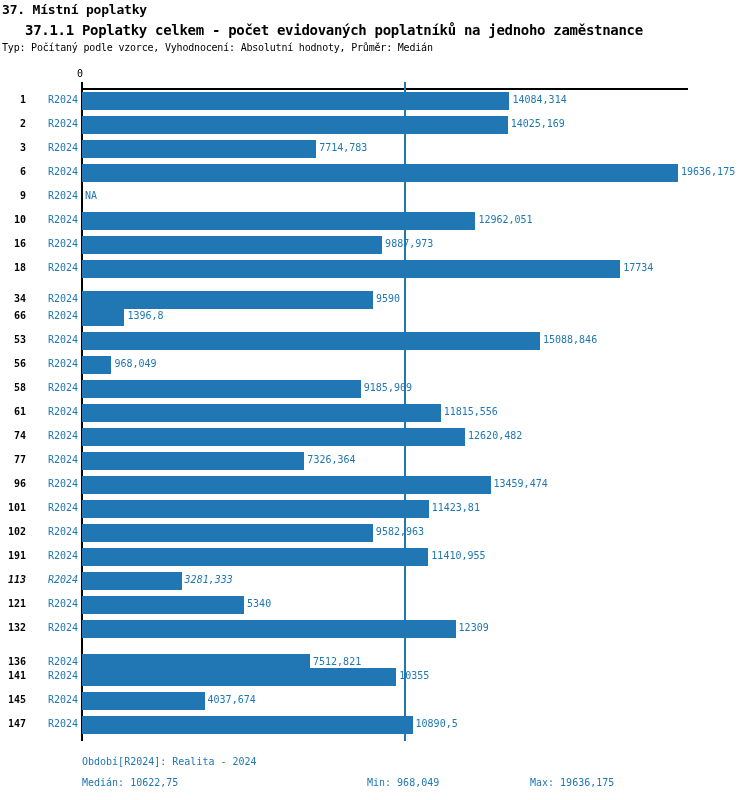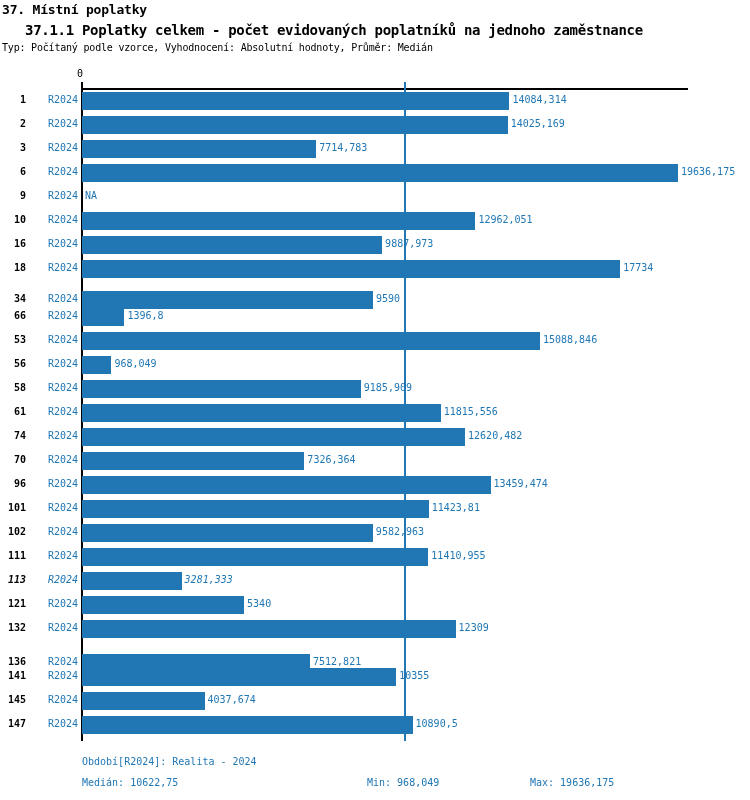--- a/index.html
+++ b/index.html
@@ -266,21 +266,21 @@
         <div class="bar" style="width: 358.627px;"></div>
         <div class="bar-value" style="left: 443.627px;">11815,556</div>
       </div>
       <div class="row" style="top: 425px;">
         <div class="row-index">74</div>
         <div class="row-period">R2024</div>
         <div class="bar" style="width: 383.059px;"></div>
         <div class="bar-value" style="left: 468.059px;">12620,482</div>
       </div>
       <div class="row" style="top: 449px;">
-        <div class="row-index">70</div>
+        <div class="row-index">77</div>
         <div class="row-period">R2024</div>
         <div class="bar" style="width: 222.371px;"></div>
         <div class="bar-value" style="left: 307.371px;">7326,364</div>
       </div>
       <div class="row" style="top: 473px;">
         <div class="row-index">96</div>
         <div class="row-period">R2024</div>
         <div class="bar" style="width: 408.524px;"></div>
         <div class="bar-value" style="left: 493.524px;">13459,474</div>
       </div>
@@ -290,21 +290,21 @@
         <div class="bar" style="width: 346.737px;"></div>
         <div class="bar-value" style="left: 431.737px;">11423,81</div>
       </div>
       <div class="row" style="top: 521px;">
         <div class="row-index">102</div>
         <div class="row-period">R2024</div>
         <div class="bar" style="width: 290.863px;"></div>
         <div class="bar-value" style="left: 375.863px;">9582,963</div>
       </div>
       <div class="row" style="top: 545px;">
-        <div class="row-index">111</div>
+        <div class="row-index">191</div>
         <div class="row-period">R2024</div>
         <div class="bar" style="width: 346.347px;"></div>
         <div class="bar-value" style="left: 431.347px;">11410,955</div>
       </div>
       <div class="row" style="top: 569px; font-style: italic;">
         <div class="row-index">113</div>
         <div class="row-period">R2024</div>
         <div class="bar" style="width: 99.5955px;"></div>
         <div class="bar-value" style="left: 184.595px;">3281,333</div>
       </div>

